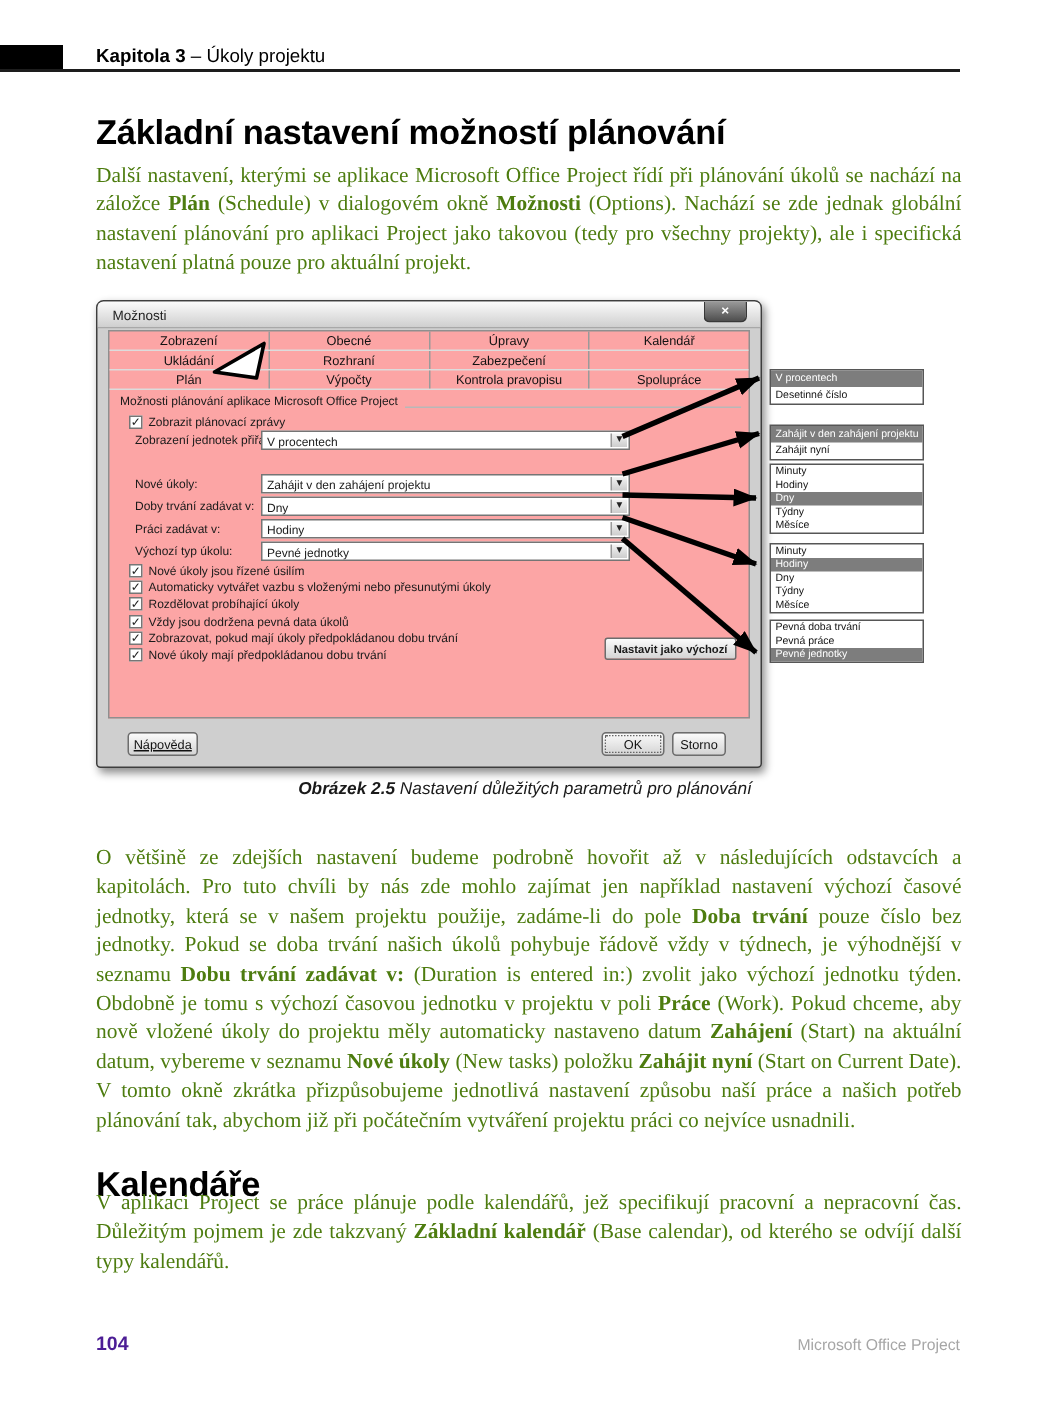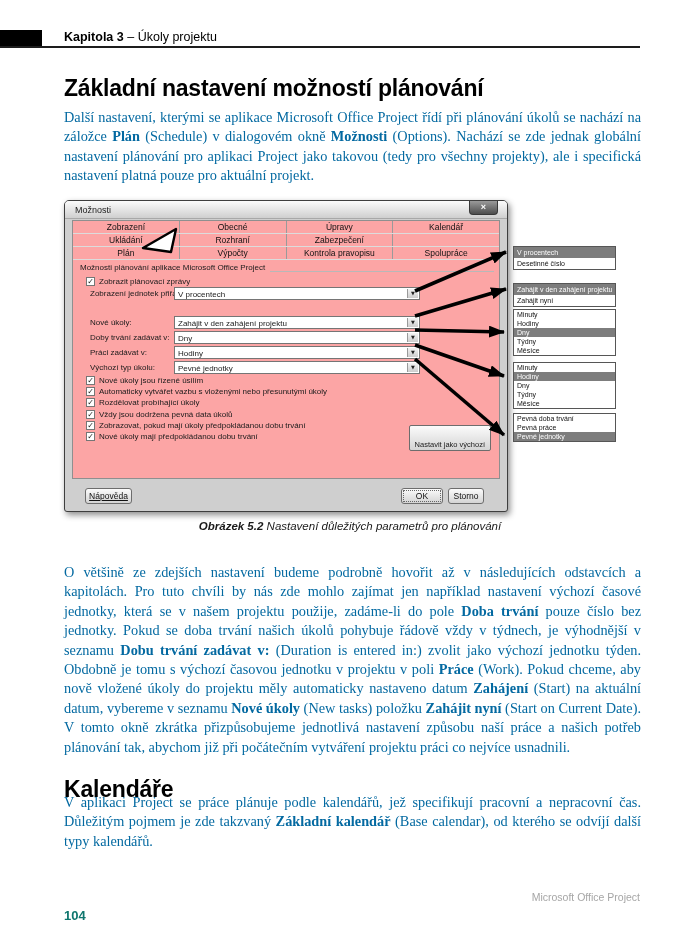--- a/index.html
+++ b/index.html
@@ -13,21 +13,21 @@
   .chap-text { position:absolute; top:30px; left:64px; font-family:"Liberation Sans", sans-serif;
                font-size:12.5px; color:#000; }
   .chap-text b { font-weight:bold; }
 
   
   .h1 { position:absolute; left:64px; font-family:"Liberation Sans", sans-serif;
         font-weight:bold; font-size:23px; color:#000; letter-spacing:-0.2px; }
   #title1 { top:75px; }
   #title2 { top:776px; }
   .body-text { position:absolute; left:64px; width:577px; font-size:14.3px; line-height:19.4px;
-               text-align:justify; color:#0369a1; }
+               text-align:justify; color:#4d7c0f; }
   #para1 { top:108px; }
   #para2 { top:563px; }
   #para3 { top:793px; }
   .body-text b { font-weight:bold; }
 
   
   #figure { position:absolute; top:196px; left:0; width:700px; height:318px; }
 
   
   .dlg { position:absolute; left:64px; top:4px; width:444px; height:312px;
@@ -80,24 +80,24 @@
                  display:flex; align-items:center; justify-content:center; }
   .combo .drop i { font-style:normal; font-size:5px; color:#222;
                    font-family:"DejaVu Sans", sans-serif; }
   #fld0 { top:66px; } #fld1 { top:95px; } #fld2 { top:110px; }
   #fld3 { top:125px; } #fld4 { top:140px; }
 
   
   .btn { position:absolute; height:16px; border:1px solid #6d6d6d; border-radius:3px;
          background:linear-gradient(#fbfbfb,#d4d4d4); font-size:8.5px; text-align:center;
          line-height:14px; color:#111; white-space:nowrap; }
-  .btn-def { position:absolute; right:8px; top:204px; height:15px; padding:12px 5px;
+  .btn-def { position:absolute; right:8px; top:204px; height:15px; padding:0 5px;
              border:1px solid #6d6d6d; border-radius:2px;
              background:linear-gradient(#fbfbfb,#d4d4d4); font-size:7.5px; line-height:13px;
-             white-space:nowrap; }
+             white-space:nowrap;font-weight:bold; }
   #btn-help   { left:20px;  top:287px; width:47px;text-decoration:underline; }
   #btn-ok     { left:336px; top:287px; width:42px; outline:1px dotted #666; outline-offset:-3px; }
   #btn-cancel { left:383px; top:287px; width:36px; }
 
   
   .slist { position:absolute; left:513px; width:103px; background:#fff; border:1px solid #565656;
            font-family:"Liberation Sans", sans-serif; }
   .srow { font-size:7px; line-height:11px; height:11px; padding-left:3px;
           white-space:nowrap; overflow:hidden; color:#111; }
   .slist.small .srow { height:9px; line-height:9px; }
@@ -109,21 +109,21 @@
   #overlay { position:absolute; inset:0; pointer-events:none; }
 
   
   .caption { position:absolute; top:520px; left:0; width:700px; text-align:center;
              font-family:"Liberation Sans", sans-serif; font-size:11.5px; font-style:italic;
              color:#1a1a1a; }
   .caption b { font-weight:bold; }
 
   
   #page-num { position:absolute; left:64px; top:888px; font-family:"Liberation Sans", sans-serif;
-              font-weight:bold; font-size:13px; color:#0f766e;margin-top:20px; }
+              font-weight:bold; font-size:13px; color:#4c1d95; }
   #running  { position:absolute; right:60px; top:891px; font-family:"Liberation Sans", sans-serif;
               font-size:10.5px; color:#a6a6a6; }
 </style>
 </head>
 <body>
 
 <div class="page">
 
   <div class="chap-box"></div>
   <div class="chap-rule"></div>
@@ -284,21 +284,21 @@
       </defs>
       <line x1="415" y1="95" x2="506" y2="56" stroke="#000" stroke-width="3.6" marker-end="url(#ah)"></line>
       <line x1="415" y1="120" x2="506" y2="93" stroke="#000" stroke-width="3.6" marker-end="url(#ah)"></line>
       <line x1="415" y1="134" x2="504" y2="136" stroke="#000" stroke-width="3.6" marker-end="url(#ah)"></line>
       <line x1="415" y1="149" x2="504" y2="180" stroke="#000" stroke-width="3.6" marker-end="url(#ah)"></line>
       <line x1="415" y1="163" x2="504" y2="239" stroke="#000" stroke-width="3.6" marker-end="url(#ah)"></line>
       <polygon points="143,52 176,33 171,56" fill="#fff" stroke="#000" stroke-width="2.4" stroke-linejoin="round"></polygon>
     </svg>
   </div>
 
-  <div class="caption"><b>Obrázek 5.2</b> <span>Nastavení důležitých parametrů pro plánování</span></div>
+  <div class="caption"><b>Obrázek 2.5</b> <span>Nastavení důležitých parametrů pro plánování</span></div>
 
   <p class="body-text" id="para2"><span>O většině ze zdejších nastavení budeme podrobně hovořit až v následujících odstavcích a kapitolách. Pro tuto chvíli by nás zde mohlo zajímat jen například nastavení výchozí časové jednotky, která se v našem projektu použije, zadáme-li do pole </span><b>Doba trvání</b><span> pouze číslo bez jednotky. Pokud se doba trvání našich úkolů pohybuje řádově vždy v týdnech, je výhodnější v seznamu </span><b>Dobu trvání zadávat v:</b><span> (Duration is entered in:) zvolit jako výchozí jednotku týden. Obdobně je tomu s výchozí časovou jednotku v projektu v poli </span><b>Práce</b><span> (Work). Pokud chceme, aby nově vložené úkoly do projektu měly automaticky nastaveno datum </span><b>Zahájení</b><span> (Start) na aktuální datum, vybereme v seznamu </span><b>Nové úkoly</b><span> (New tasks) položku </span><b>Zahájit nyní</b><span> (Start on Current Date). V tomto okně zkrátka přizpůsobujeme jednotlivá nastavení způsobu naší práce a našich potřeb plánování tak, abychom již při počátečním vytváření projektu práci co nejvíce usnadnili.</span></p>
 
   <div class="h1" id="title2">Kalendáře</div>
   <p class="body-text" id="para3"><span>V aplikaci Project se práce plánuje podle kalendářů, jež specifikují pracovní a nepracovní čas. Důležitým pojmem je zde takzvaný </span><b>Základní kalendář</b><span> (Base calendar), od kterého se odvíjí další typy kalendářů.</span></p>
 
   <div id="page-num">104</div>
   <div id="running">Microsoft Office Project</div>
 
 </div>

